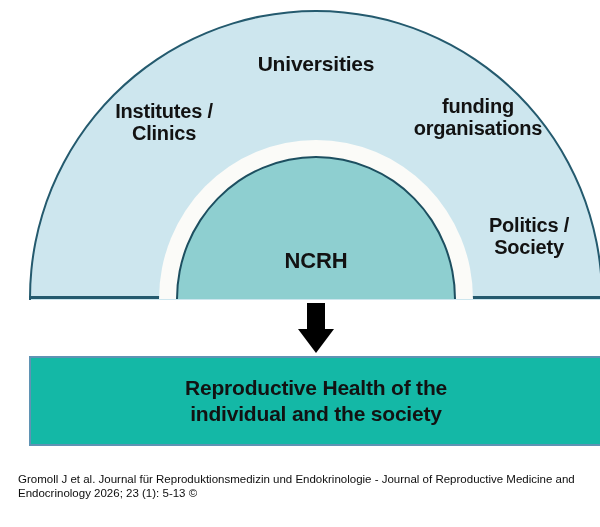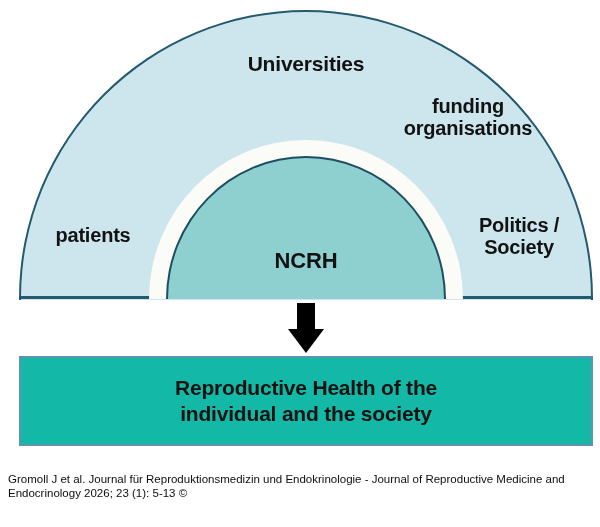--- a/index.html
+++ b/index.html
@@ -10,21 +10,21 @@
   body {
     width: 600px;
     height: 527px;
     font-family: "Liberation Sans", sans-serif;
     position: relative;
     overflow: hidden;
   }
 
   #figure {
     position: absolute;
-    left: 6px;
+    left: 16px;
     top: 0;
     width: 556px;
     height: 527px;
   }
 
   
   .stakeholder-dome {
     position: absolute;
     left: 13px;
     top: 10px;
@@ -203,24 +203,24 @@
   <div class="ring-clip">
     <div class="white-ring"></div>
   </div>
 
   <div class="core-clip">
     <div class="core-dome"></div>
   </div>
 
   <div class="dome-label" id="label-universities">Universities</div>
 
+  <div class="dome-label" id="label-institutes">Institutes /<br>Clinics</div>
 
   <div class="dome-label" id="label-funding">funding<br>organisations</div>
 
-  <div class="dome-label" id="label-patients">patients</div>
 
   <div class="dome-label" id="label-politics">Politics /<br>Society</div>
 
   <div class="dome-label" id="label-ncrh">NCRH</div>
 
   <div class="arrow-wrap">
     <div class="arrow-shaft"></div>
     <div class="arrow-head"></div>
   </div>
 

